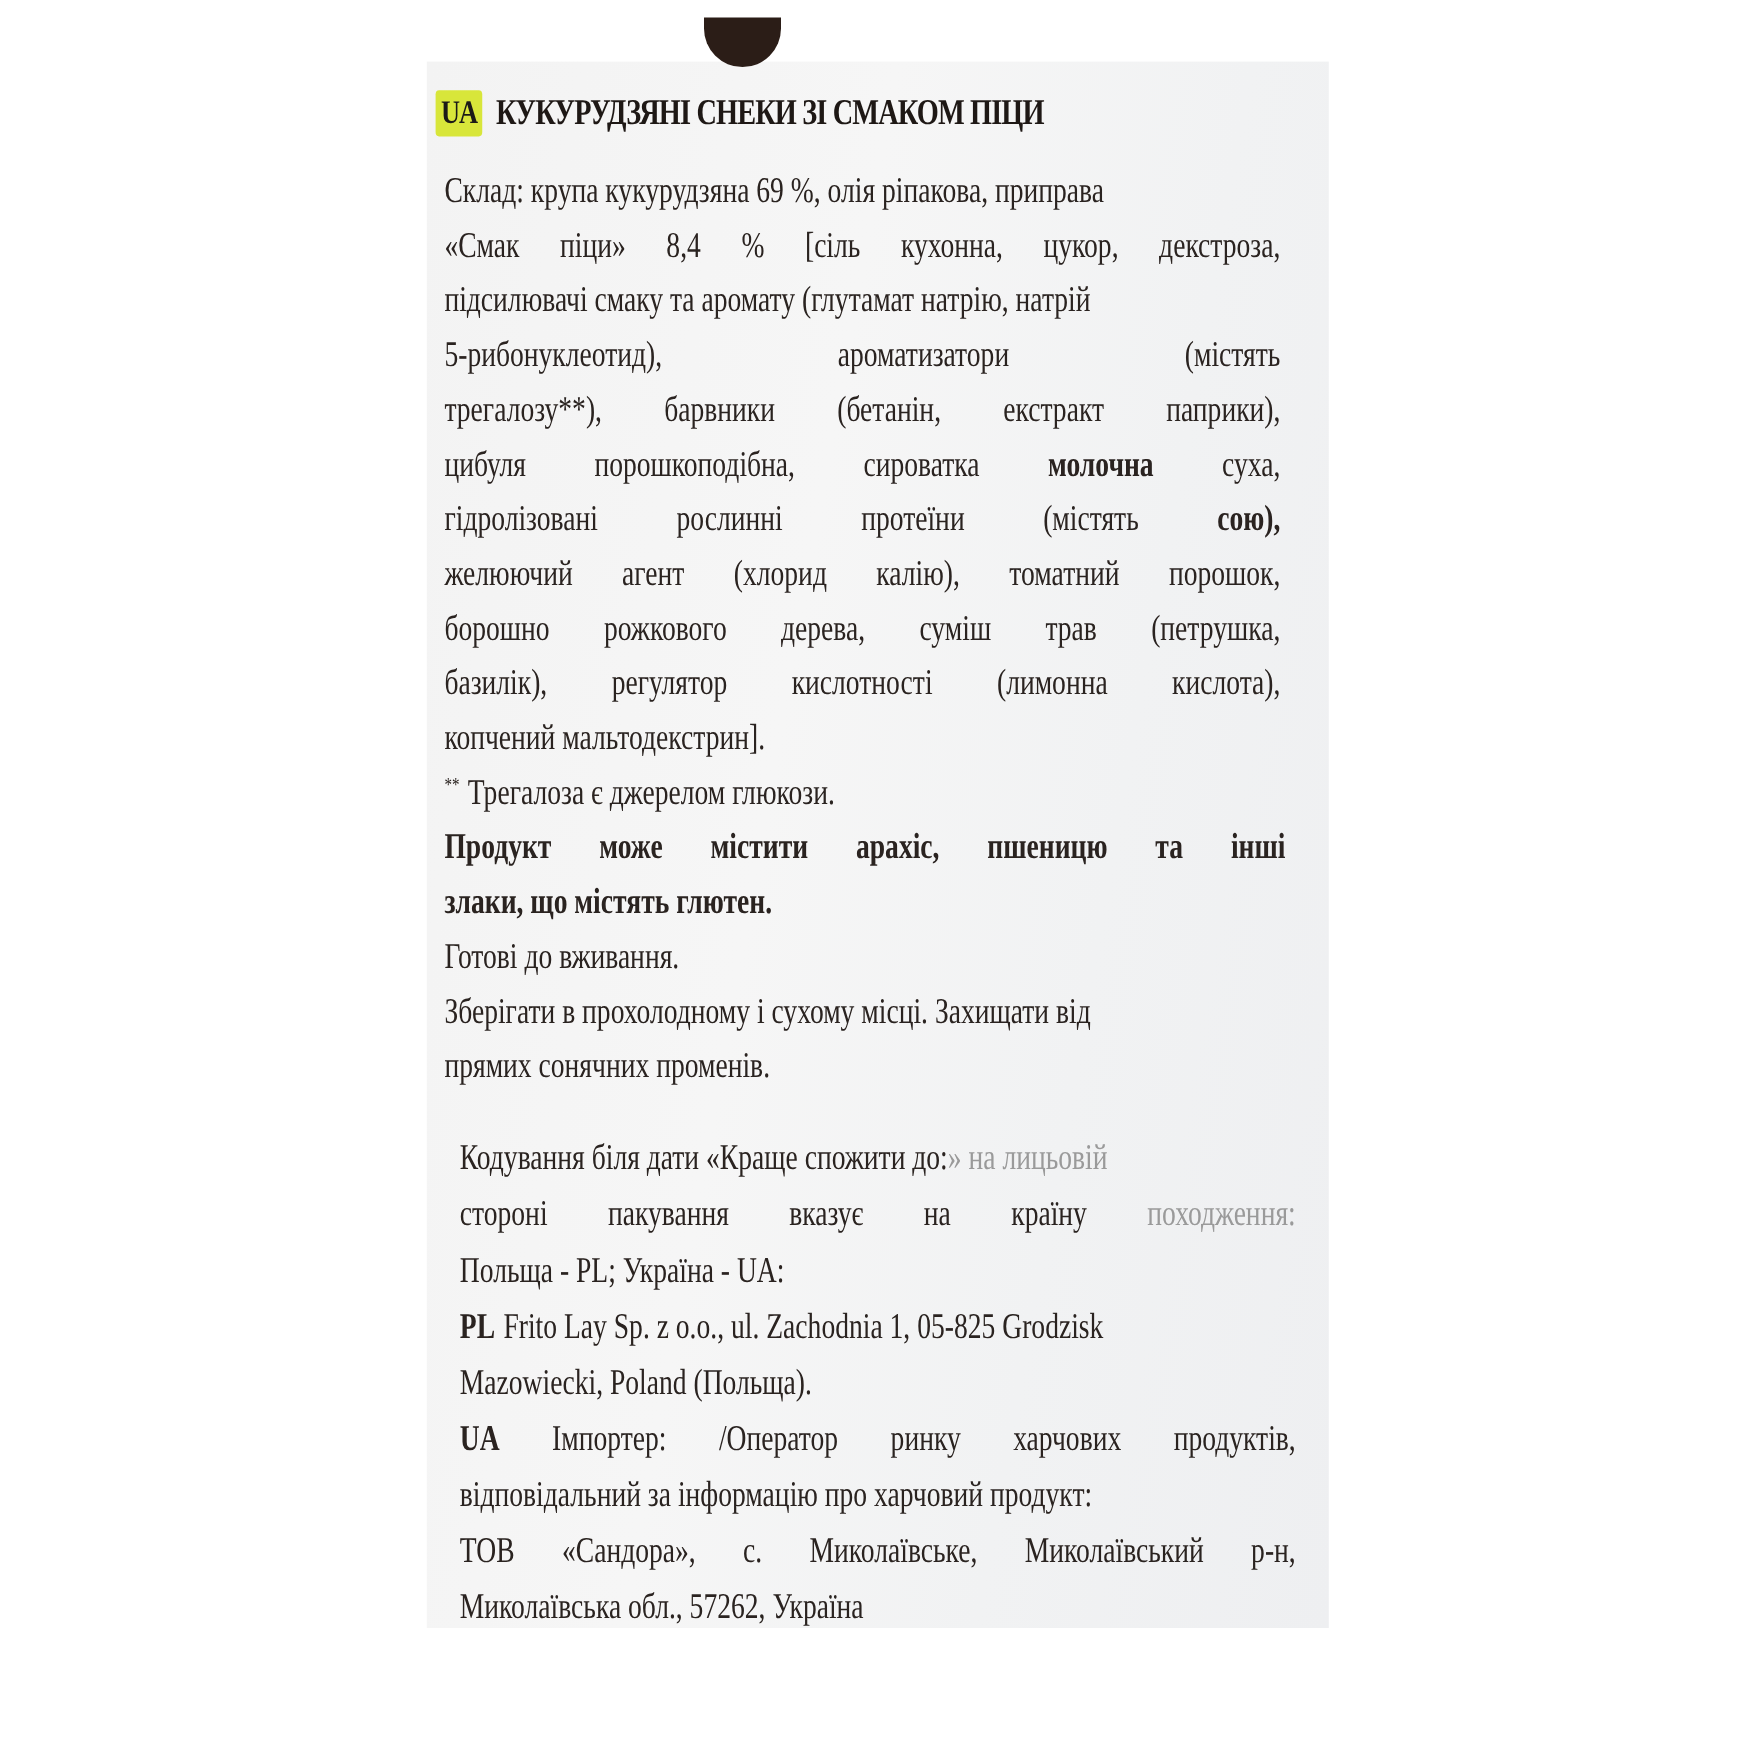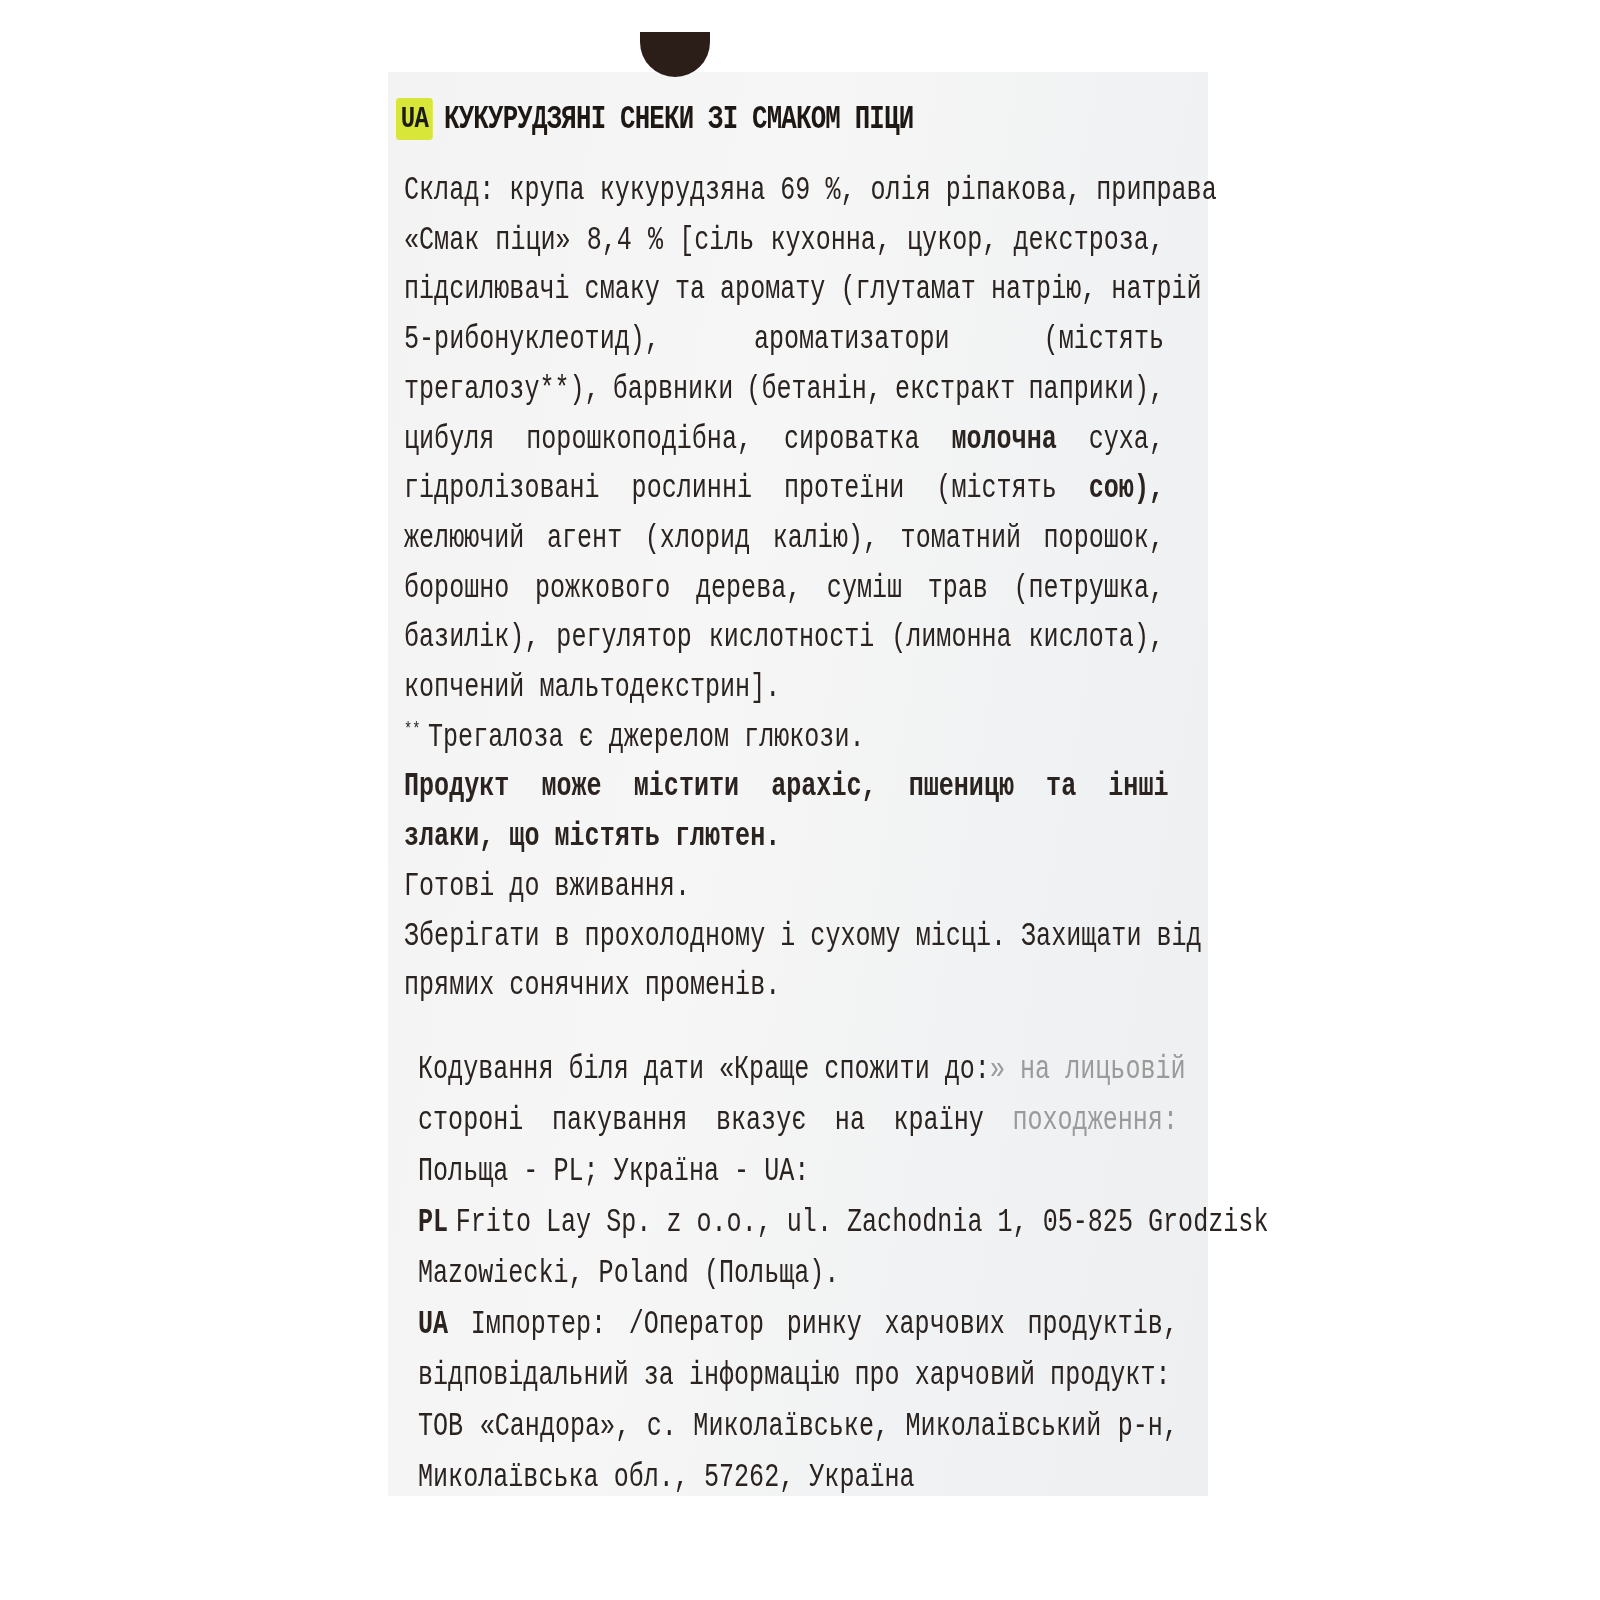--- a/index.html
+++ b/index.html
@@ -1,22 +1,22 @@
 <!DOCTYPE html>
 <html><head>
   <meta charset="utf-8">
   <style>
     html, body { margin: 0; padding: 0; background: #ffffff; }
     body { width: 1600px; height: 1600px; position: relative; overflow: hidden; }
     .label {
-      position: absolute; left: 388px; top: 72px; width: 820px; height: 1424px;
+      position: absolute; left: 388px; top: 56px; width: 820px; height: 1424px;
       background: linear-gradient(100deg, #f3f3f3 0%, #f6f6f6 40%, #f1f2f3 70%, #eeeff1 100%);
       box-sizing: border-box;
       color: #2a2320;
-      font-family: Liberation Mono, monospace;
+      font-family: Liberation Serif, serif;
     }
     .top-circle {
       position: absolute; left: 252px; top: -40px; width: 70px; height: 45px;
       border-radius: 0 0 40px 40px; background: #2b1d17;
     }
     .header { position: absolute; left: 8px; top: 26px; display: flex; align-items: center; }
     .ua-badge {
       background: #d8e63a; color: #1b1a17; font-weight: bold; font-size: 30px;
       padding: 4px 6px; border-radius: 4px; letter-spacing: -1px;
       transform: scaleX(0.8); transform-origin: left center; margin-right: -4px;

